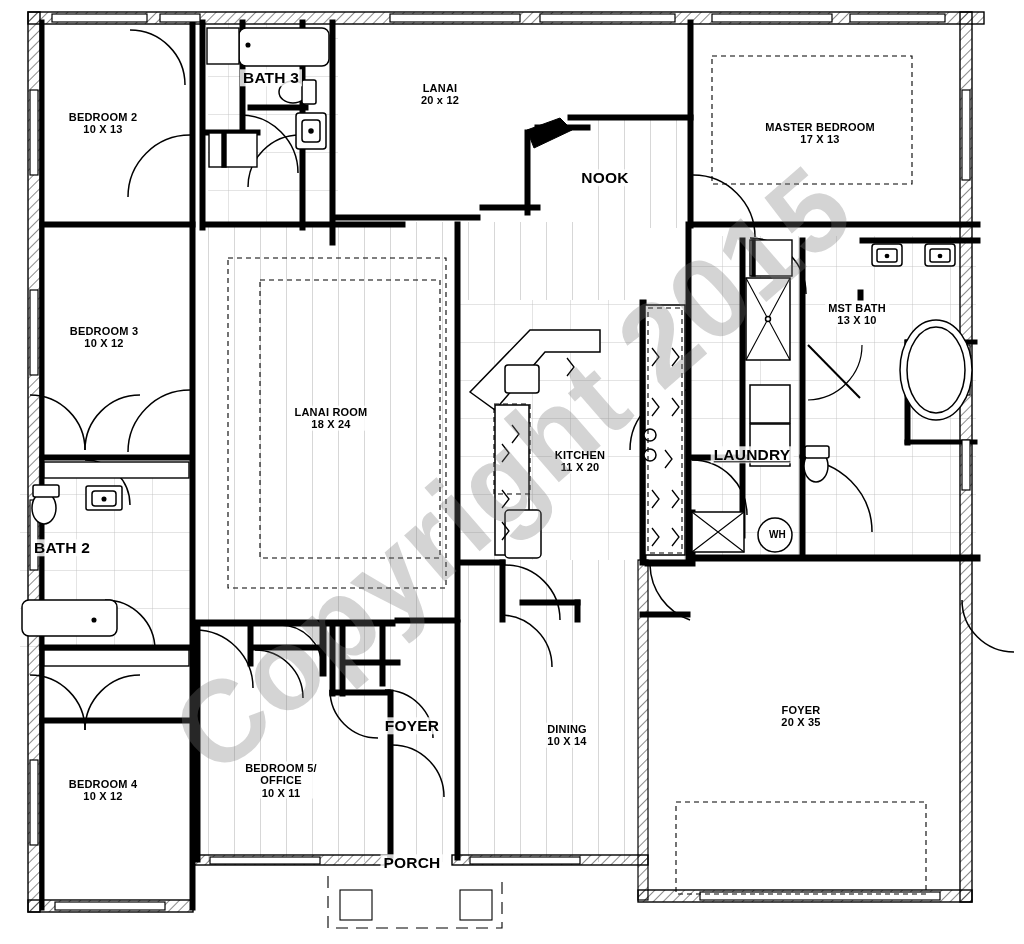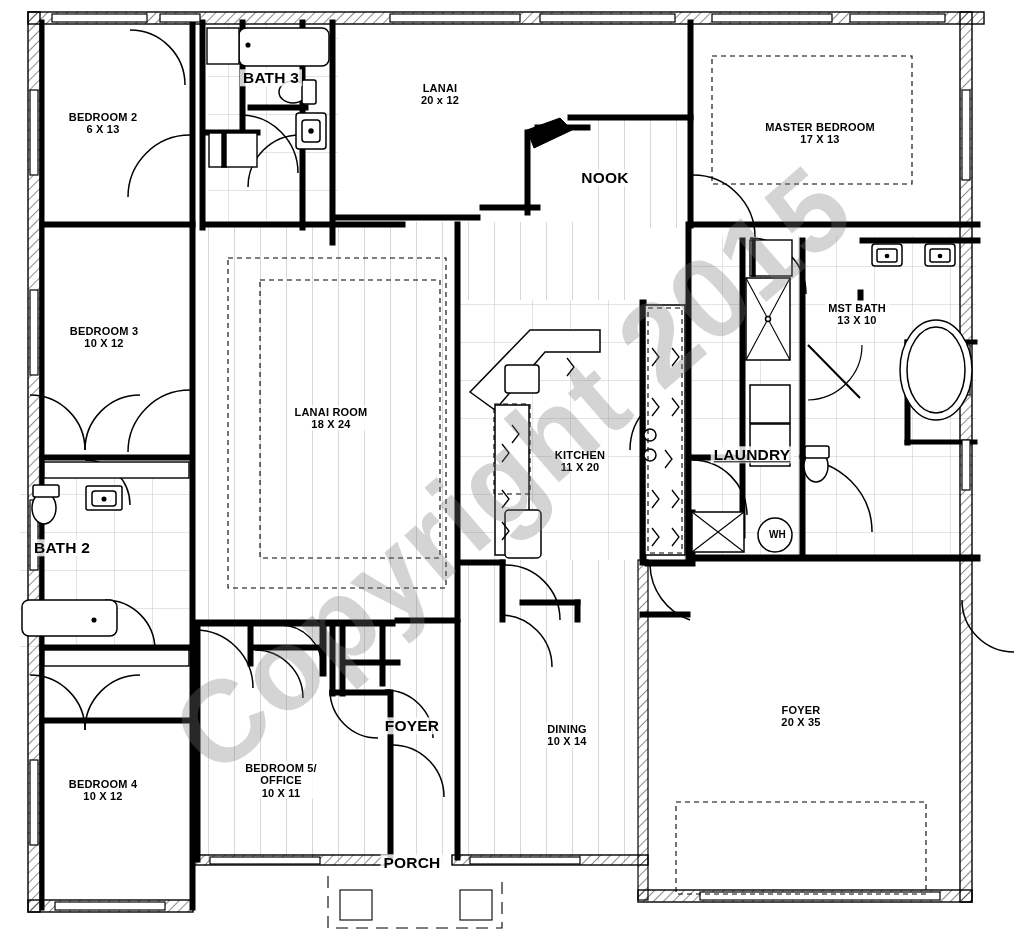--- a/index.html
+++ b/index.html
@@ -285,21 +285,21 @@
       <path d="M502 522 l7 9 l-7 9"></path>
       <path d="M567 358 l7 9 l-7 9"></path>
       <path d="M512 425 l7 9 l-7 9"></path>
       <path d="M665 450 l7 9 l-7 9"></path>
     </g>
   </svg>
 
   <div id="labels-layer">
       <div class="room-label sz-lg" style="left: 103px; top: 123px;">
         <span class="rl-name">BEDROOM 2</span>
-        <span class="rl-dim">6 X 13</span>
+        <span class="rl-dim">10 X 13</span>
       </div>
       <div class="room-label sz-md" style="left: 271px; top: 78px;">
         <span class="rl-name">BATH 3</span>
       </div>
       <div class="room-label sz-lg" style="left: 440px; top: 94px;">
         <span class="rl-name">LANAI</span>
         <span class="rl-dim">20 x 12</span>
       </div>
       <div class="room-label sz-lg" style="left: 820px; top: 133px;">
         <span class="rl-name">MASTER BEDROOM</span>

